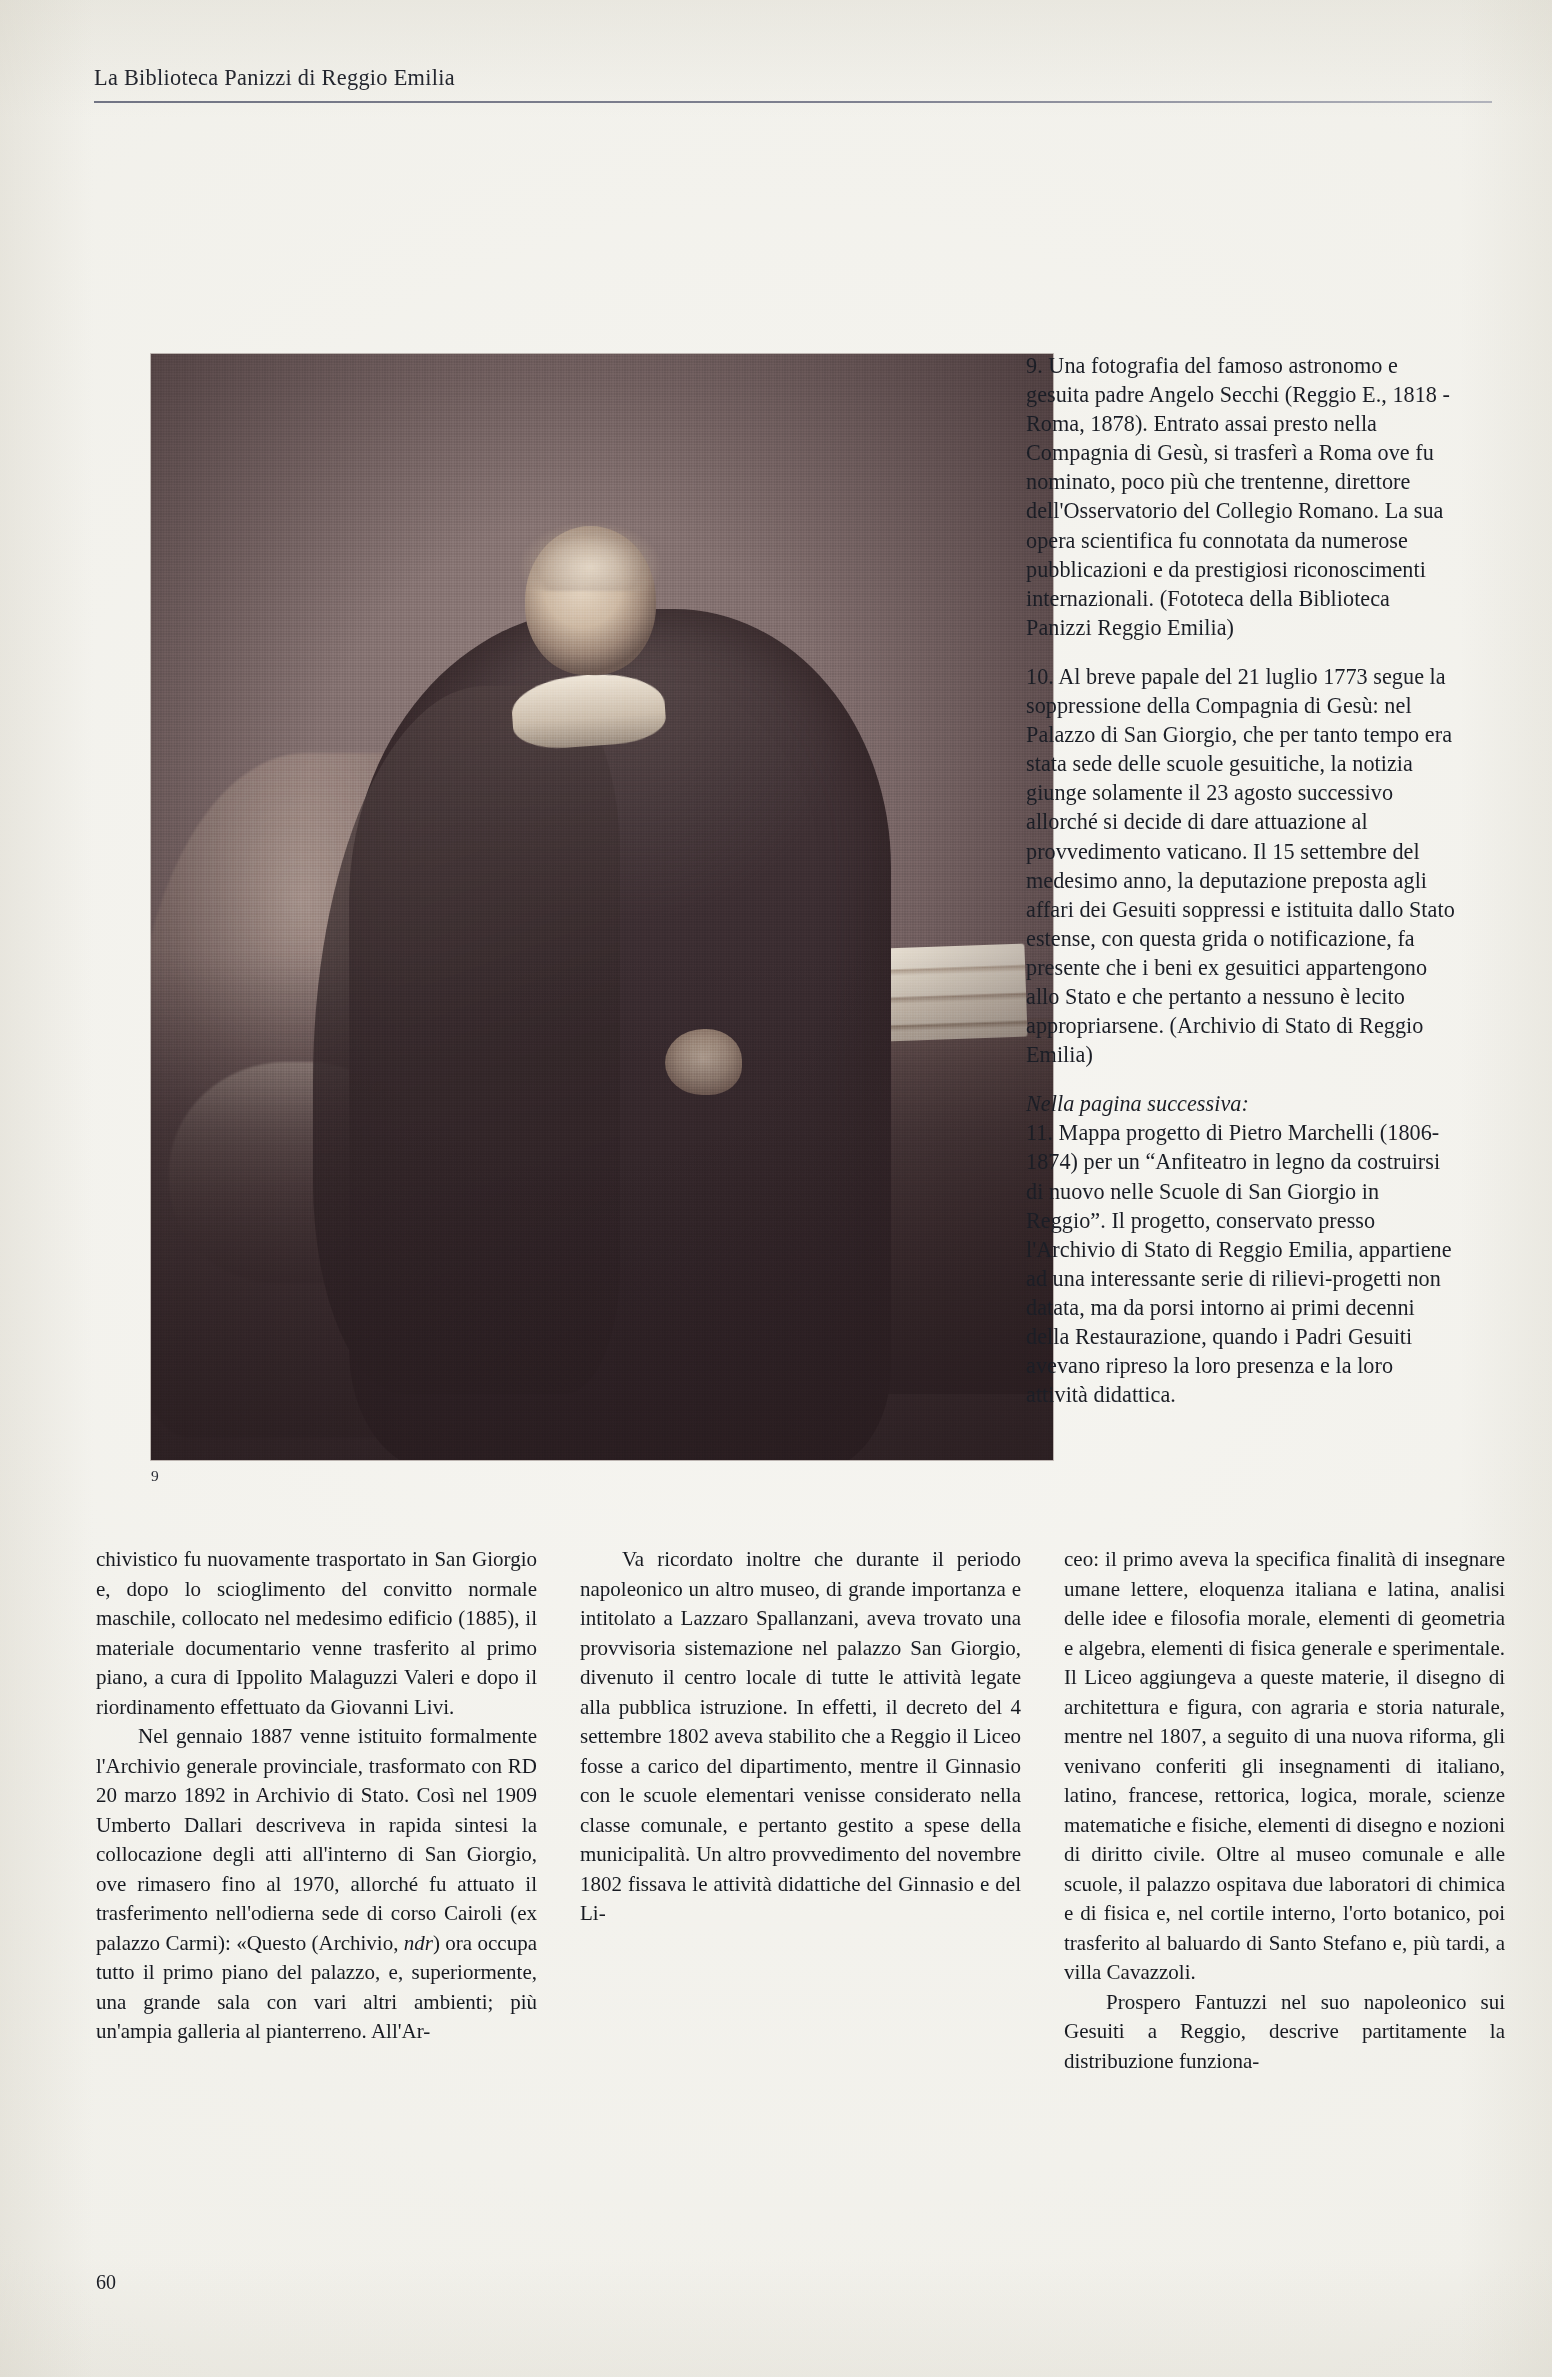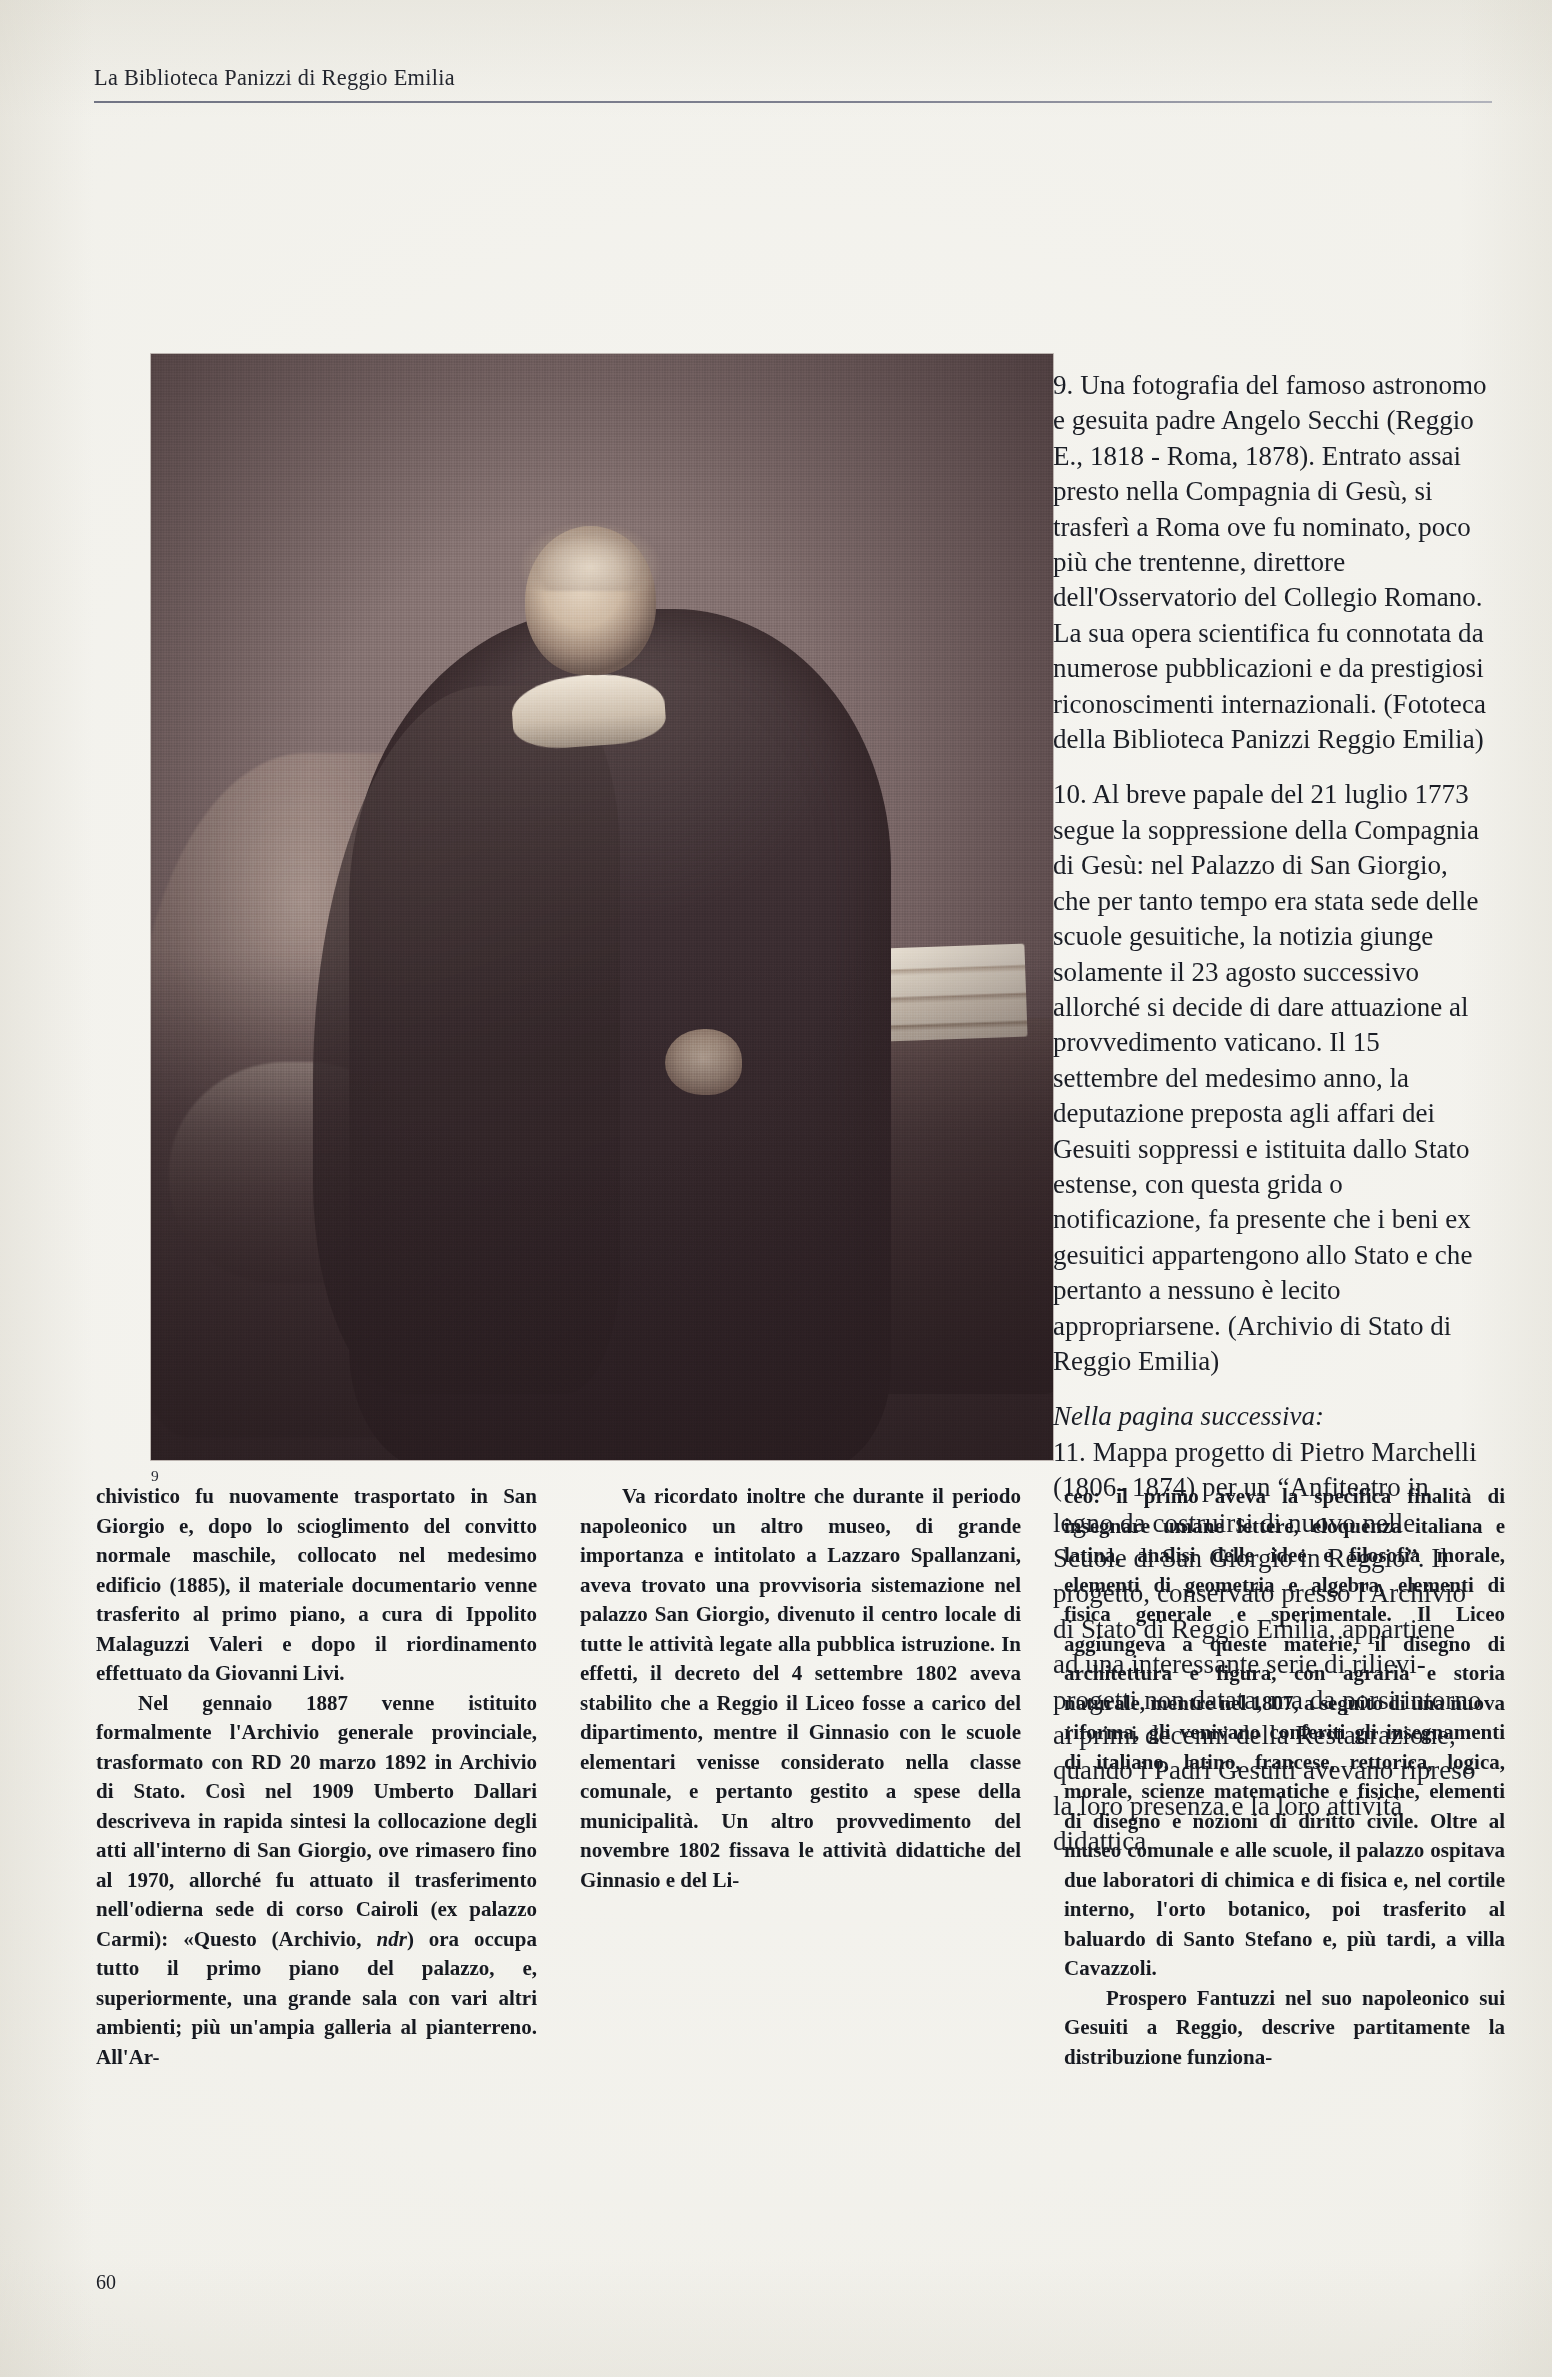--- a/index.html
+++ b/index.html
@@ -150,38 +150,36 @@
     filter:blur(0.3px);
   }
   .fig-number{
     margin-top:6.2px;
     font-size:15.5px;
     color:#2a2d36;
   }
 
   
   .captions{
-    position:absolute;left:1053px;top:351px;width:450px;
-    font-size:28px;
+    position:absolute;left:1026px;top:351px;width:450px;
+    font-size:23px;
     line-height:1.265;
     color:#1b1e26;
     letter-spacing:0.04px;
-    margin-top:16px;
   }
   .captions p{margin:0;}
   .cap-gap{height:20px;}
   .cap-italic{font-style:italic;}
   .caption-text{transform:scaleX(.965);transform-origin:left top;}
 
   
   .columns{
-    position:absolute;left:96px;top:1482px;width:1409px;
+    position:absolute;left:96px;top:1545px;width:1409px;
     display:flex;
     gap:43px;
-    font-weight:bold;
   }
   .col{
     width:449px;
     font-size:21px;
     line-height:1.405;
     text-align:justify;
     color:#171a21;
     hyphens:manual;
   }
   .col p{margin:0;}

